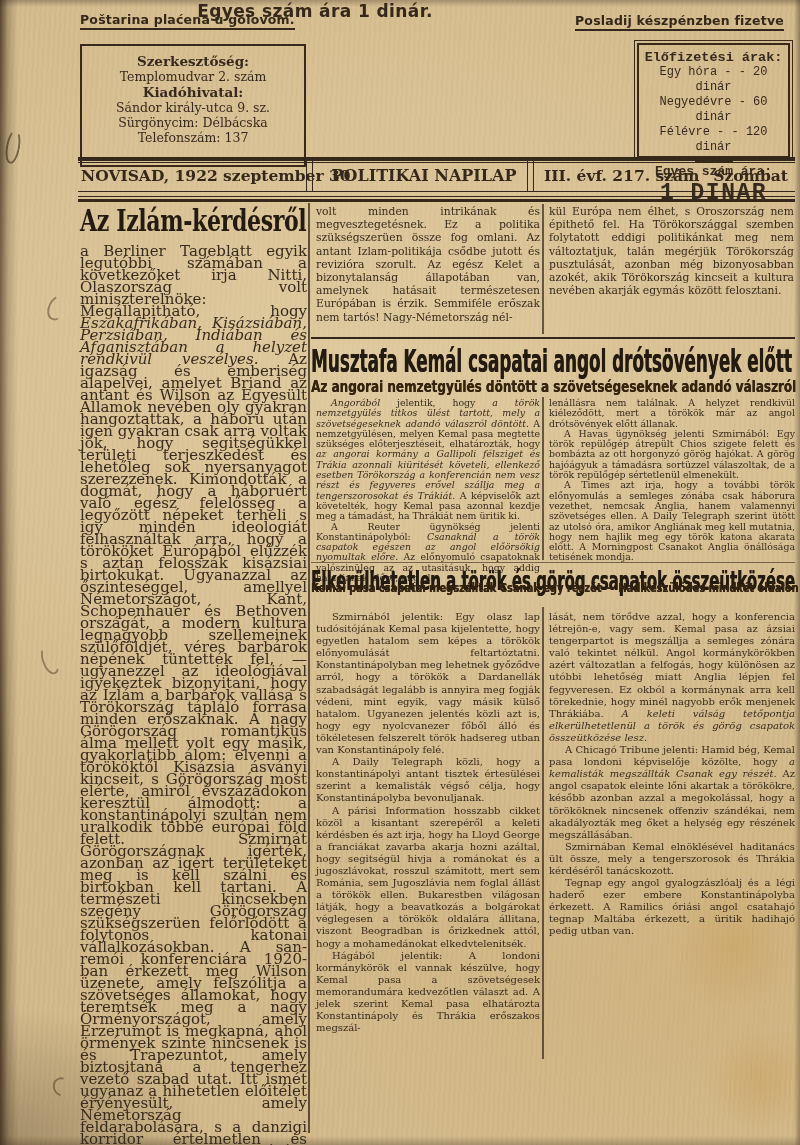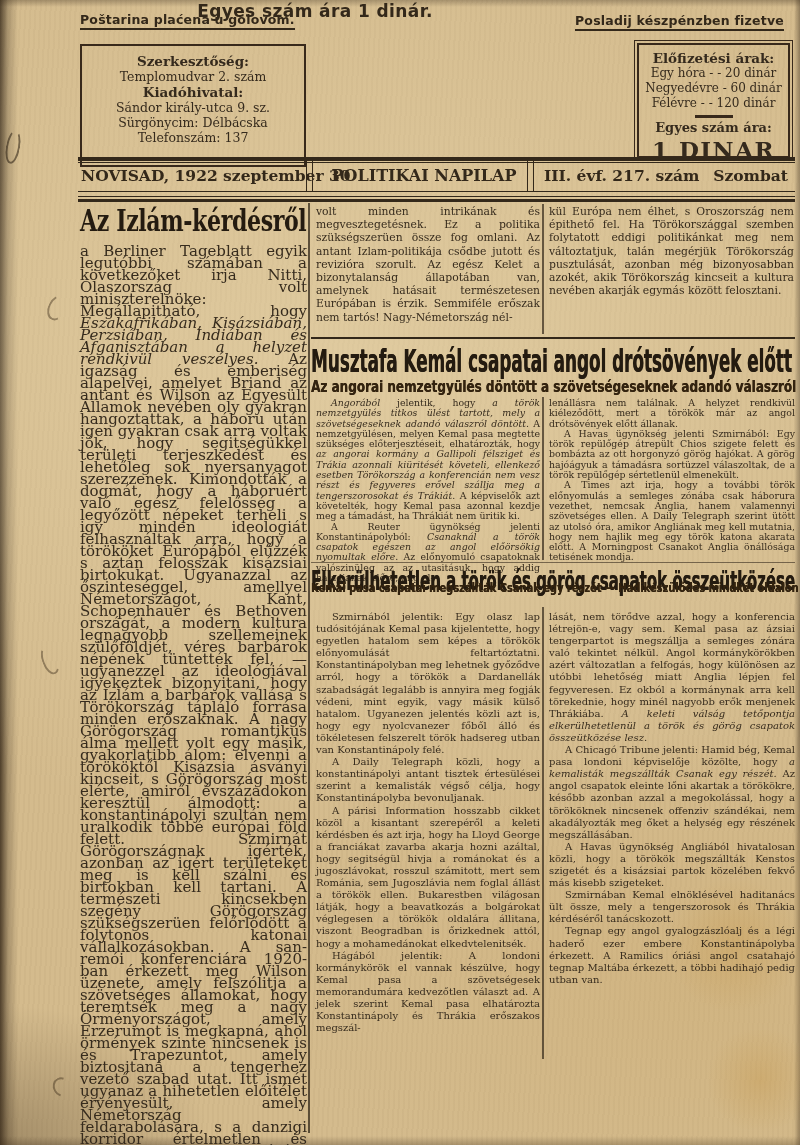--- a/index.html
+++ b/index.html
@@ -21,21 +21,21 @@
   .ink{color:#33281a;}
   
   .top-label{font-family:"DejaVu Sans", sans-serif;font-weight:bold;font-size:12.5px;
              border-bottom:2px solid #33281a;padding-bottom:1px;letter-spacing:0.2px;}
   .top-center{font-family:"DejaVu Sans", sans-serif;font-weight:bold;font-size:17px;letter-spacing:0.4px;}
   
   .mbox{border:2px solid #38291b;text-align:center;}
   .mbox .b{font-weight:bold;font-size:13.5px;text-align:center;}
   .mbox .n{font-size:12.5px;}
   .rbox-outer{border:1.5px solid #38291b;}
-  .rbox-inner{position:absolute;inset:2px;border:2.5px solid #38291b;text-align:center;}
+  .rbox-inner{position:absolute;inset:2px;border:2.5px solid #38291b;text-align:center;font-family:Liberation Mono, monospace;}
   .rbox-inner .t{font-weight:bold;font-size:13.5px;margin-top:5px;}
   .rbox-inner .r{font-size:12px;line-height:15px;}
   .rbox-divider{width:38px;height:3px;background:#38291b;margin:4px auto 2px auto;}
   .rbox-inner .t2{font-weight:bold;font-size:13px;}
   .rbox-inner .price{font-weight:bold;font-size:23px;letter-spacing:1.5px;margin-top:1px;}
   
   .nameplate-text{display:inline-block;font-family:"DejaVu Serif", serif;font-weight:bold;
       font-size:61px;letter-spacing:-2px;transform:scaleY(1.52) rotate(-0.25deg);transform-origin:0 0;
       color:#281f14;text-shadow:1px 1px 0 rgba(40,30,20,0.55), -0.5px 0 0 rgba(40,30,20,0.45);white-space:nowrap;}
   
@@ -159,23 +159,22 @@
   </div>
   <div class="abs bodytext t-s2" style="left:316px;top:611px;width:224px;">
       <p><span>Szmirnából jelentik: Egy olasz lap tudósitójának Kemal pasa kijelentette, hogy egyetlen hatalom sem képes a törökök előnyomulását feltartóztatni. Konstantinápolyban meg lehetnek győződve arról, hogy a törökök a Dardanellák szabadságát legalább is annyira meg fogják védeni, mint egyik, vagy másik külső hatalom. Ugyanezen jelentés közli azt is, hogy egy nyolcvanezer főből álló és tökéletesen felszerelt török hadsereg utban van Konstantinápoly felé.</span></p>
       <p><span>A Daily Telegraph közli, hogy a konstantinápolyi antant tisztek értesülései szerint a kemalisták végső célja, hogy Konstantinápolyba bevonuljanak.</span></p>
       <p><span>A párisi Information hosszabb cikket közöl a kisantant szerepéről a keleti kérdésben és azt irja, hogy ha Lloyd George a franciákat zavarba akarja hozni azáltal, hogy segitségül hivja a románokat és a jugoszlávokat, rosszul számitott, mert sem Románia, sem Jugoszlávia nem foglal állást a törökök ellen. Bukarestben világosan látják, hogy a beavatkozás a bolgárokat véglegesen a törökök oldalára állitana, viszont Beogradban is őrizkednek attól, hogy a mohamedánokat elkedvtelenitsék.</span></p>
       <p><span>Hágából jelentik: A londoni kormánykörök el vannak készülve, hogy Kemal pasa a szövetségesek memorandumára kedvezőtlen választ ad. A jelek szerint Kemal pasa elhatározta Konstantinápoly és Thrákia erőszakos megszál-</span></p>
     </div>
   <div class="abs bodytext t-s2" style="left:549px;top:611px;width:246px;">
       <p class="cont"><span>lását, nem törődve azzal, hogy a konferencia létrejön-e, vagy sem. Kemal pasa az ázsiai tengerpartot is megszállja a semleges zónára való tekintet nélkül. Angol kormánykörökben azért változatlan a felfogás, hogy különösen az utóbbi lehetőség miatt Anglia lépjen fel fegyveresen. Ez okból a kormánynak arra kell törekednie, hogy minél nagyobb erők menjenek Thrákiába. </span><span class="it">A keleti válság tetőpontja elkerülhetetlenül a török és görög csapatok összeütközése lesz.</span></p>
       <p><span>A Chicagó Tribune jelenti: Hamid bég, Kemal pasa londoni képviselője közölte, hogy </span><span class="it">a kemalisták megszállták Csanak egy részét.</span><span> Az angol csapatok eleinte lőni akartak a törökökre, később azonban azzal a megokolással, hogy a törököknek nincsenek offenziv szándékai, nem akadályozták meg őket a helység egy részének megszállásában.</span></p>
-      <p><span>A Havas ügynökség Angliából hivatalosan közli, hogy a törökök megszállták Kenstos szigetét és a kisázsiai partok közelében fekvő más kisebb szigeteket.</span></p>
       <p><span>Szmirnában Kemal elnöklésével haditanács ült össze, mely a tengerszorosok és Thrákia kérdéséről tanácskozott.</span></p>
-      <p><span>Tegnap egy angol gyalogzászlóalj és a légi haderő ezer embere Konstantinápolyba érkezett. A Ramilics óriási angol csatahajó tegnap Maltába érkezett, a többi hadihajó pedig utban van.</span></p>
+      <p><span>Tegnap egy angol gyalogzászlóalj és a légi haderő ezer embere Konstantinápolyba érkezett. A Ramilics óriási angol csatahajó tegnap Maltába érkezett, a üritik hadihajó pedig utban van.</span></p>
     </div>
 
   <div class="stain" style="left:660px;top:880px;width:150px;height:130px;"></div>
   <div class="stain" style="left:700px;top:1030px;width:120px;height:100px;"></div>
   <div class="mark" style="left:48px;top:295px;width:14px;height:22px;transform:rotate(25deg);"></div>
   <div class="mark" style="left:42px;top:645px;width:12px;height:26px;transform:rotate(-20deg);"></div>
   <div class="mark" style="left:52px;top:1078px;width:16px;height:14px;transform:rotate(60deg);"></div>
   <div class="mark" style="left:6px;top:130px;width:10px;height:30px;transform:rotate(10deg);border-color:rgba(40,30,18,0.55);border-top-color:transparent;"></div>
 
 </div>

